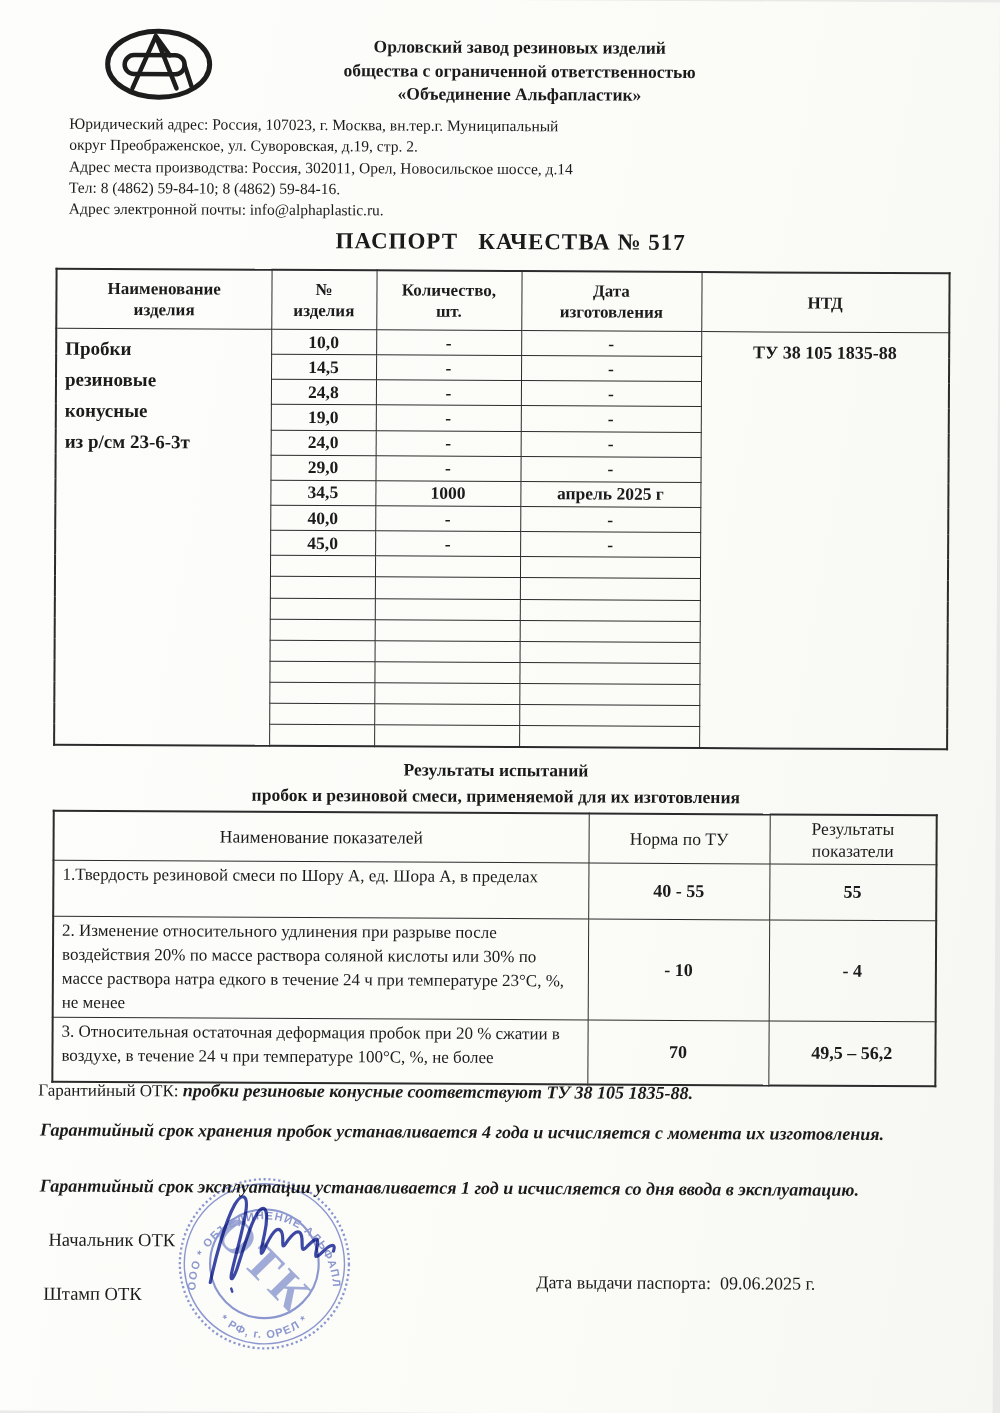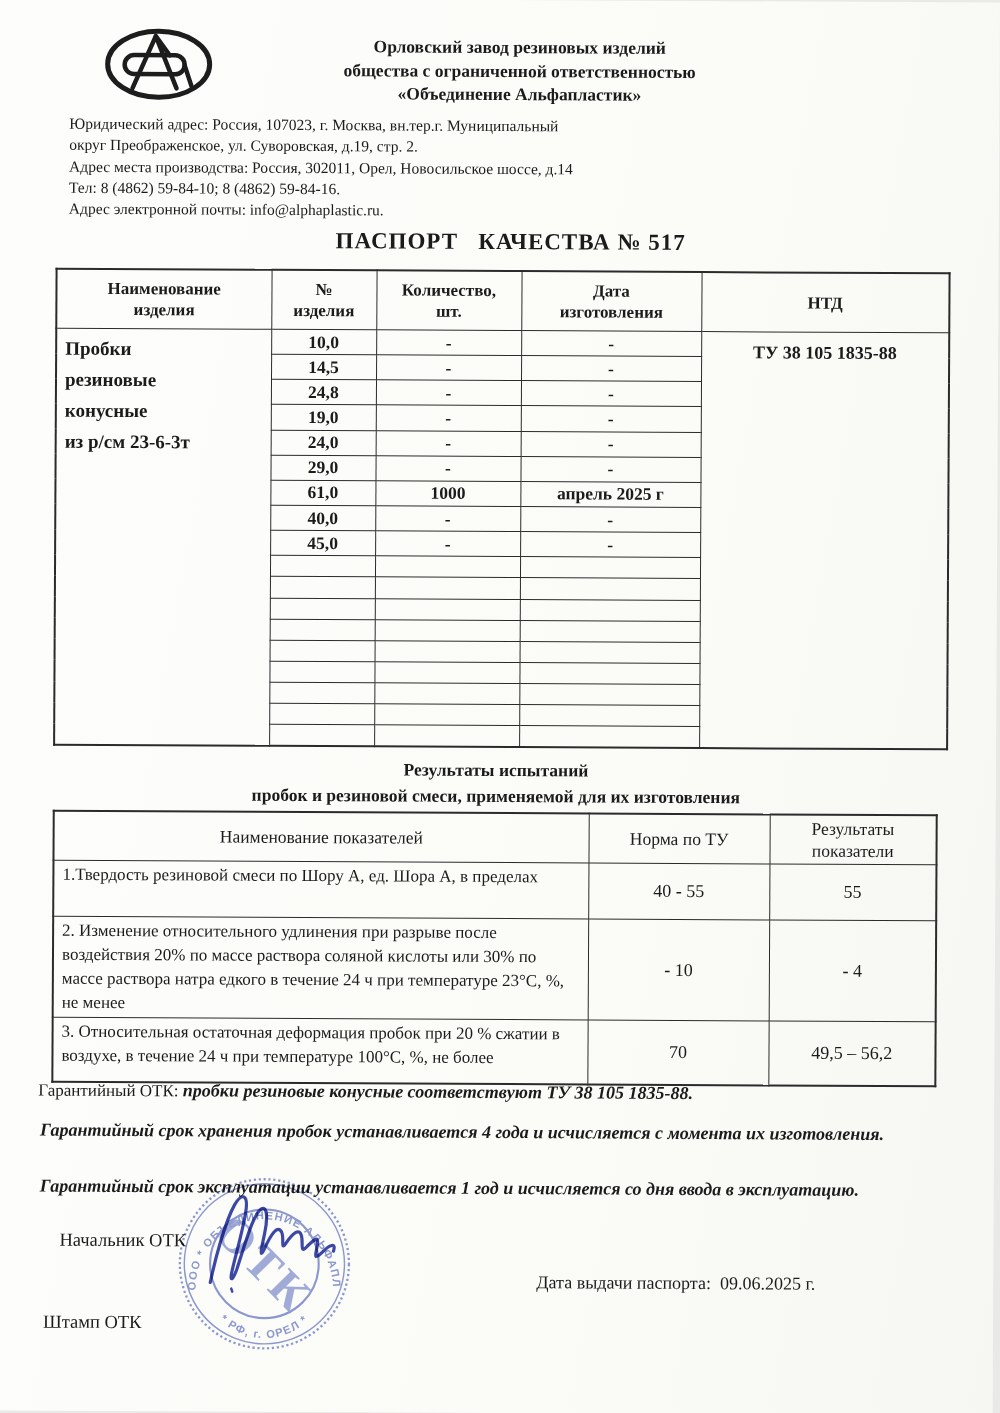--- a/index.html
+++ b/index.html
@@ -68,38 +68,38 @@
     border:2.4px solid #2b2b2b;
   }
   .t2 th,.t2 td{border:1.6px solid #2b2b2b;padding:2px 6px;overflow:hidden;}
   .t2 th{
     font-size:17.5px;font-weight:normal;text-align:center;vertical-align:middle;
     white-space:pre-line;line-height:22px;height:44px;
   }
   .t2 td.ind-name{
     font-size:17px;line-height:24px;text-align:left;vertical-align:top;padding:2px 8px;
   }
-  .t2 td.val{font-size:18px;font-weight:normal;text-align:center;vertical-align:middle;}
+  .t2 td.val{font-size:18px;font-weight:bold;text-align:center;vertical-align:middle;}
   .t2 tr.r1{height:56px;}
   .t2 tr.r2{height:100px;}
   .t2 tr.r3{height:64px;}
   
   .conclusion{
     position:absolute;left:44px;top:1082px;width:910px;font-size:17px;
   }
   .conclusion .otk-text{font-weight:bold;font-style:italic;font-size:18px;}
   .warranty{
     position:absolute;left:46px;width:900px;
     font-weight:bold;font-style:italic;font-size:18px;line-height:27px;
   }
   .w1{top:1119px;}
   .w2{top:1175px;}
   
-  .chief-label{position:absolute;left:66px;top:1232px;font-size:18.5px;}
-  .stamp-label{position:absolute;left:50px;top:1314px;font-size:18.5px;}
+  .chief-label{position:absolute;left:55px;top:1232px;font-size:18.5px;}
+  .stamp-label{position:absolute;left:50px;top:1286px;font-size:18.5px;}
   .issue-date{position:absolute;left:543px;top:1272px;font-size:18px;white-space:pre;}
   .stamp{
     position:absolute;left:182px;top:1176px;width:178px;height:178px;
     opacity:.82;mix-blend-mode:multiply;
   }
   .signature{
     position:absolute;left:203px;top:1186px;width:150px;height:112px;
     mix-blend-mode:multiply;
   }
 </style>
@@ -185,21 +185,21 @@
         <td>24,0</td>
         <td>-</td>
         <td>-</td>
       </tr>
       <tr class="data-row">
         <td>29,0</td>
         <td>-</td>
         <td>-</td>
       </tr>
       <tr class="data-row">
-        <td>61,0</td>
+        <td>34,5</td>
         <td>1000</td>
         <td>апрель 2025 г</td>
       </tr>
       <tr class="data-row">
         <td>40,0</td>
         <td>-</td>
         <td>-</td>
       </tr>
       <tr class="data-row">
         <td>45,0</td>

